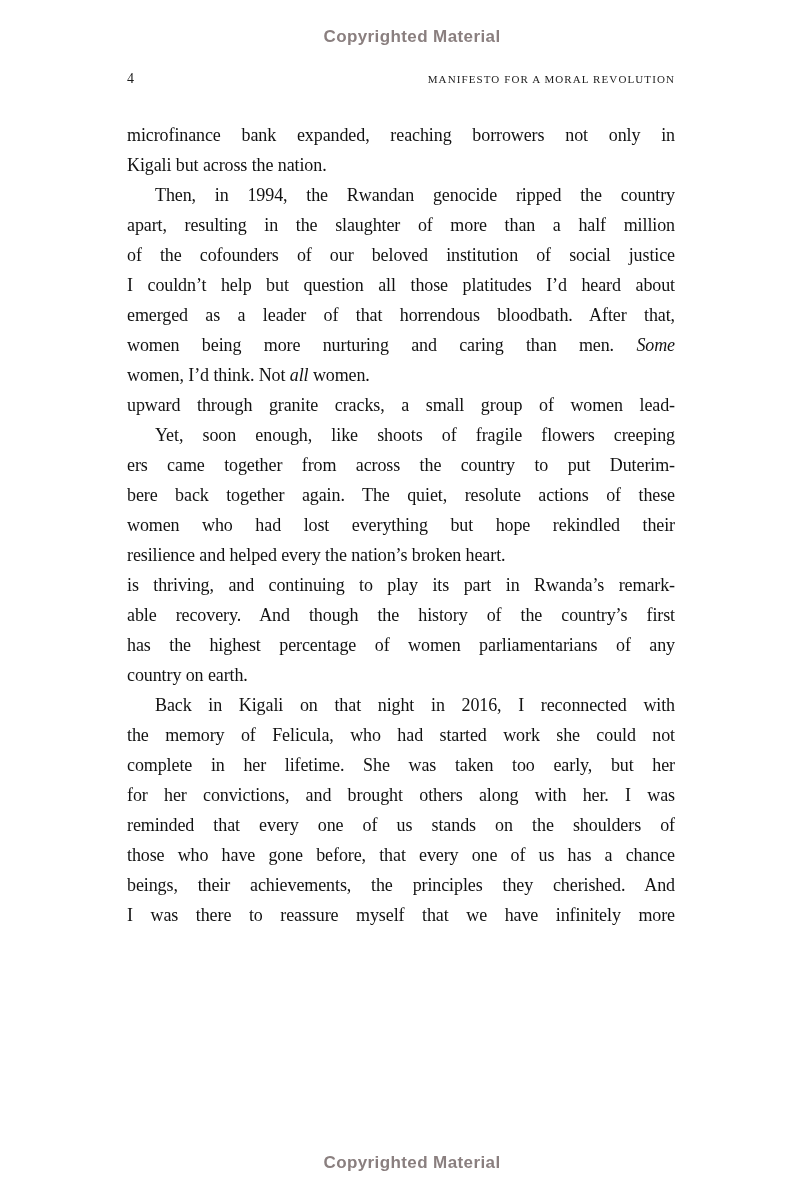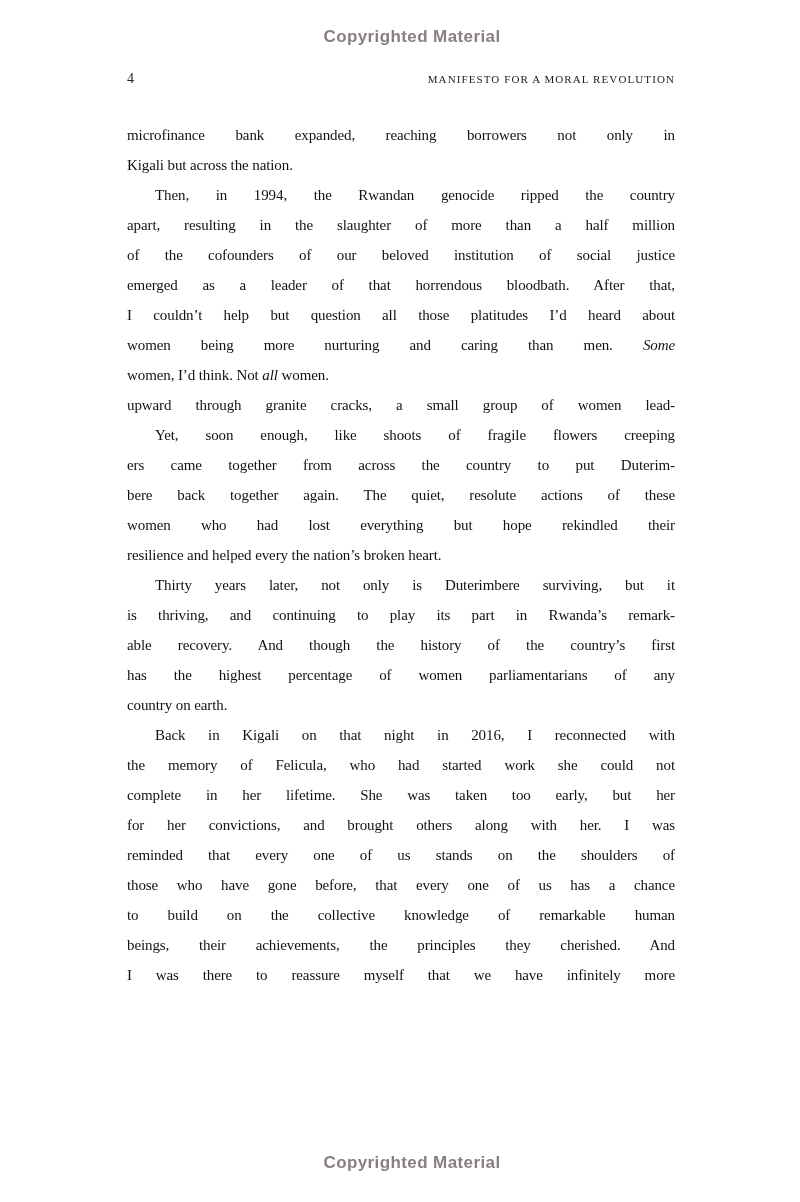--- a/index.html
+++ b/index.html
@@ -34,21 +34,21 @@
     color: #1c1c1c;
   }
   .page-number { font-size: 14px; }
   .running-title { font-size: 11px; letter-spacing: 1.1px; }
   .body-text {
     position: absolute;
     top: 120px;
     left: 127px;
     width: 548px;
     color: #121212;
-    font-size: 15px;
+    font-size: 18px;
     line-height: 30px;
     letter-spacing: -0.1px;
   }
   .line { text-align: justify; text-align-last: justify; }
   .line.end { text-align-last: left; }
   .line.indent { text-indent: 28px; }
   .italic { font-style: italic; }
 </style>
 </head>
 <body>
@@ -61,41 +61,39 @@
     <span class="page-number">4</span>
     <span class="running-title">MANIFESTO FOR A MORAL REVOLUTION</span>
   </div>
 
   <div class="body-text" style="color: rgb(18, 18, 18);">
       <div class="line"><span>microfinance bank expanded, reaching borrowers not only in</span></div>
       <div class="line end"><span>Kigali but across the nation.</span></div>
       <div class="line indent"><span>Then, in 1994, the Rwandan genocide ripped the country</span></div>
       <div class="line"><span>apart, resulting in the slaughter of more than a half million</span></div>
       <div class="line"><span>of the cofounders of our beloved institution of social justice</span></div>
+      <div class="line"><span>I couldn’t help but question all those platitudes I’d heard about</span></div>
       <div class="line"><span>emerged as a leader of that horrendous bloodbath. After that,</span></div>
-      <div class="line"><span>I couldn’t help but question all those platitudes I’d heard about</span></div>
       <div class="line"><span>women being more nurturing and caring than men. </span><span class="italic">Some</span></div>
       <div class="line end"><span>women, I’d think. Not </span><span class="italic">all</span><span> women.</span></div>
       <div class="line"><span>upward through granite cracks, a small group of women lead-</span></div>
       <div class="line indent"><span>Yet, soon enough, like shoots of fragile flowers creeping</span></div>
       <div class="line"><span>ers came together from across the country to put Duterim-</span></div>
       <div class="line"><span>bere back together again. The quiet, resolute actions of these</span></div>
       <div class="line"><span>women who had lost everything but hope rekindled their</span></div>
       <div class="line end"><span>resilience and helped every the nation’s broken heart.</span></div>
-      <div class="line indent"><span>Thirty years later, not only is Duterimbere surviving, but it</span></div>
       <div class="line"><span>is thriving, and continuing to play its part in Rwanda’s remark-</span></div>
       <div class="line"><span>able recovery. And though the history of the country’s first</span></div>
       <div class="line"><span>has the highest percentage of women parliamentarians of any</span></div>
       <div class="line end"><span>country on earth.</span></div>
       <div class="line indent"><span>Back in Kigali on that night in 2016, I reconnected with</span></div>
       <div class="line"><span>the memory of Felicula, who had started work she could not</span></div>
       <div class="line"><span>complete in her lifetime. She was taken too early, but her</span></div>
       <div class="line"><span>for her convictions, and brought others along with her. I was</span></div>
       <div class="line"><span>reminded that every one of us stands on the shoulders of</span></div>
       <div class="line"><span>those who have gone before, that every one of us has a chance</span></div>
-      <div class="line"><span>to build on the collective knowledge of remarkable human</span></div>
       <div class="line"><span>beings, their achievements, the principles they cherished. And</span></div>
       <div class="line"><span>I was there to reassure myself that we have infinitely more</span></div>
     </div>
 
   <div class="copyright bottom" style="color: rgb(138, 127, 127);">Copyrighted Material</div>
 
 </div>
 
 </body></html>

